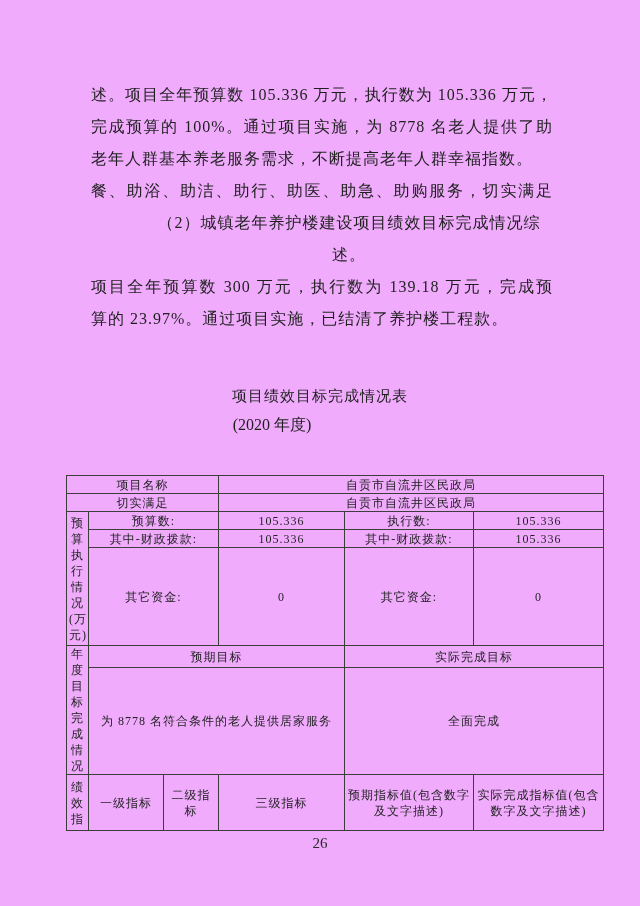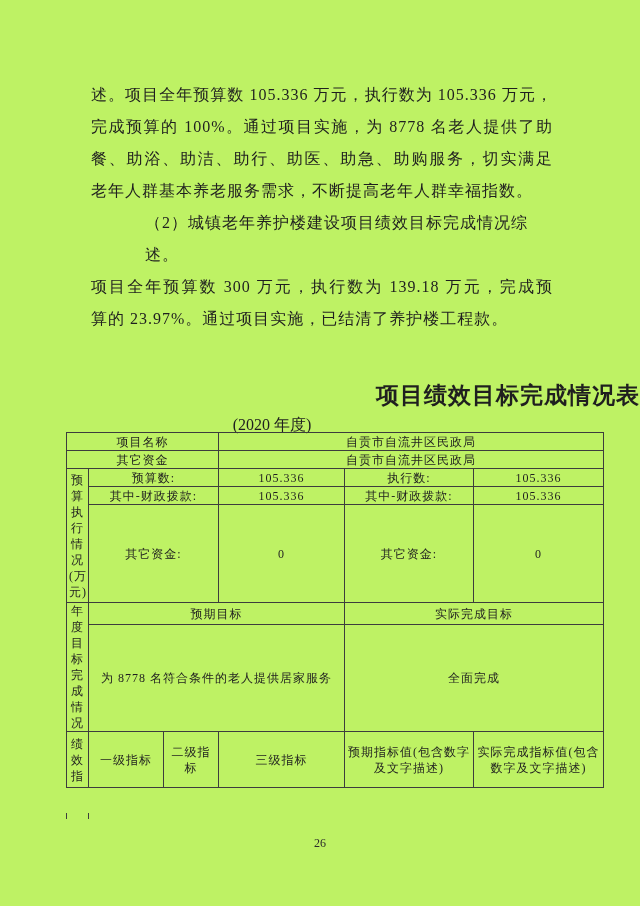--- a/index.html
+++ b/index.html
@@ -1,58 +1,58 @@
 <!DOCTYPE html>
 <html><head>
 <meta charset="utf-8">
 <style>
   html, body { margin: 0; padding: 0; background: #ffffff; }
   .page {
     position: relative;
     width: 640px;
     height: 906px;
-    background: #bef264;
+    background: #f0abfc;
     font-family: "Liberation Serif", "DejaVu Serif", serif;
     color: #1f1f1f;
     overflow: hidden;
   }
   
   .body-text {
     position: absolute;
     top: 79px;
     left: 91px;
     width: 462px;
     font-size: 16px;
     line-height: 32px;
     letter-spacing: 1px;
   }
   .tline { width: 100%; }
   .tline.j { text-align: justify; text-align-last: justify; }
-  .tline.indent { padding-left: 54px; box-sizing: border-box; }
+  .tline.indent { padding-left: 54px; box-sizing: border-box; text-align: center; }
   
   .doc-title {
     position: absolute;
     top: 384px; left: 0; width: 640px;
-    text-align: right;
-    font-size: 23px;
-    font-weight: bold;
+    text-align: center;
+    font-size: 15px;
+    font-weight: normal;
     letter-spacing: 1px;
     line-height: 24px;
   }
   .doc-subtitle {
     position: absolute;
     top: 414px; left: 0; width: 544px;
     text-align: center;
     font-size: 16px;
     line-height: 22px;
   }
   
   table.perf {
     position: absolute;
-    top: 432px; left: 66px;
+    top: 475px; left: 66px;
     width: 537px;
     border-collapse: collapse;
     table-layout: fixed;
   }
   table.perf td {
     border: 1px solid #3d3d3d;
     font-size: 12px;
     line-height: 16px;
     letter-spacing: 1px;
     text-align: center;
@@ -76,35 +76,35 @@
   
   .break-tick {
     position: absolute;
     width: 1px; height: 6px;
     background: #3d3d3d;
   }
   .page-number {
     position: absolute;
     top: 836px; left: 0; width: 640px;
     text-align: center;
-    font-size: 12px;
+    font-size: 15px;
     line-height: 14px;
     color: #2a2a2a;
   }
 </style>
 </head>
 <body>
 
 <div class="page">
 
   <div class="body-text">
     <div class="tline j">述。项目全年预算数 105.336 万元，执行数为 105.336 万元，</div>
     <div class="tline j">完成预算的 100%。通过项目实施，为 8778 名老人提供了助</div>
+    <div class="tline">老年人群基本养老服务需求，不断提高老年人群幸福指数。</div>
     <div class="tline j">餐、助浴、助洁、助行、助医、助急、助购服务，切实满足</div>
-    <div class="tline">老年人群基本养老服务需求，不断提高老年人群幸福指数。</div>
     <div class="tline indent">（2）城镇老年养护楼建设项目绩效目标完成情况综述。</div>
     <div class="tline j">项目全年预算数 300 万元，执行数为 139.18 万元，完成预</div>
     <div class="tline">算的 23.97%。通过项目实施，已结清了养护楼工程款。</div>
   </div>
 
   <div class="doc-title">项目绩效目标完成情况表</div>
   <div class="doc-subtitle">(2020 年度)</div>
 
   <table class="perf">
     <colgroup>
@@ -114,21 +114,21 @@
       <col style="width:126px">
         <col style="width:129px">
         <col style="width:130px">
     </colgroup>
     <tbody>
       <tr class="h18">
         <td colspan="3">项目名称</td>
         <td colspan="3">自贡市自流井区民政局</td>
       </tr>
       <tr class="h18">
-        <td colspan="3">其它资金</td>
+        <td colspan="3">切实满足</td>
         <td colspan="3">自贡市自流井区民政局</td>
       </tr>
       <tr class="h18">
         <td class="vh vh1" rowspan="3">预
 算
 执
 行
 情
 况
 (万

